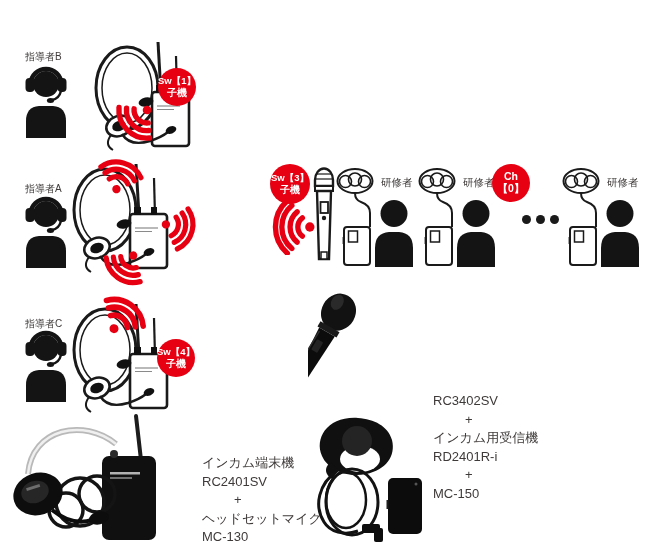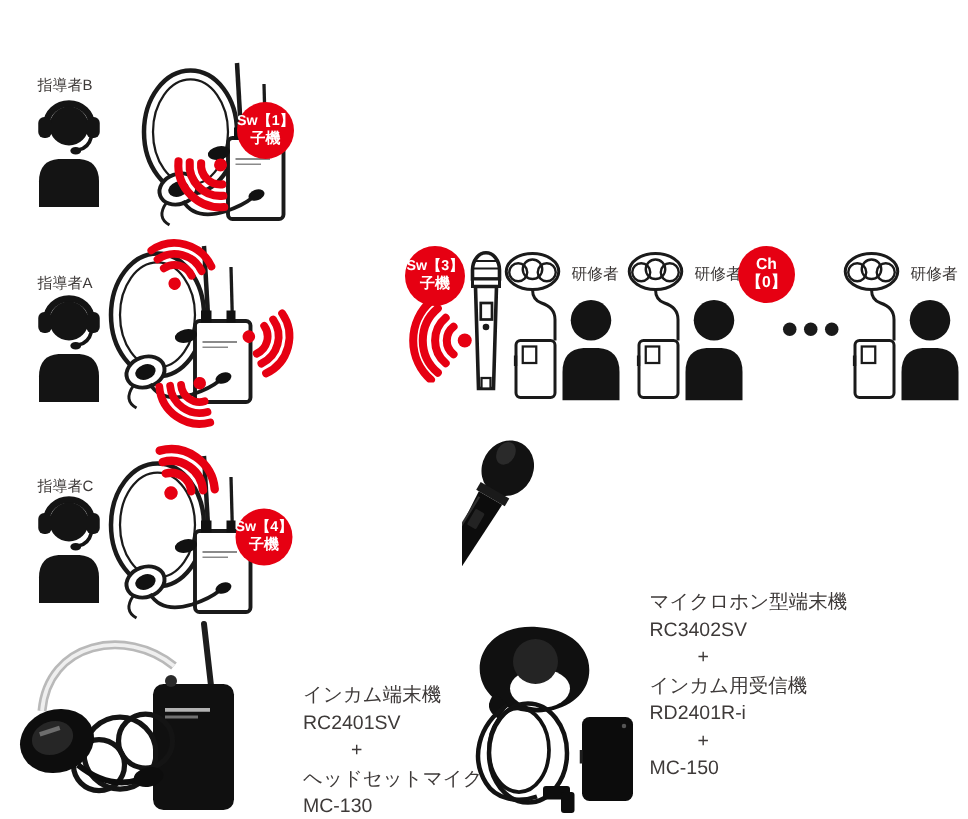--- a/index.html
+++ b/index.html
@@ -330,21 +330,20 @@
     <ellipse cx="52" cy="98" rx="26" ry="33" fill="none" stroke="#121212" stroke-width="3"></ellipse>
     <ellipse cx="46" cy="96" rx="20" ry="28" fill="none" stroke="#121212" stroke-width="2.5"></ellipse>
     <path d="M38,66 C18,80 14,102 24,118 C30,128 44,132 58,127" stroke="#121212" stroke-width="3" fill="none"></path>
     <rect x="62" y="120" width="18" height="9" rx="2" fill="#0d0d0d"></rect>
     <rect x="74" y="124" width="9" height="14" rx="2" fill="#0d0d0d"></rect>
     <rect x="88" y="74" width="34" height="56" rx="5" fill="#0c0c0c"></rect>
     <circle cx="116" cy="80" r="1.5" fill="#555"></circle>
     <rect x="86.5" y="96" width="2" height="9" fill="#1f1f1f"></rect>
   </svg>
   <div class="abs prod prod-right">
-    <span>マイクロホン型端末機</span>
     <span>RC3402SV</span>
     <span class="plus">+</span>
     <span>インカム用受信機</span>
     <span>RD2401R-i</span>
     <span class="plus">+</span>
     <span>MC-150</span>
   </div>
 
 </div>
 

